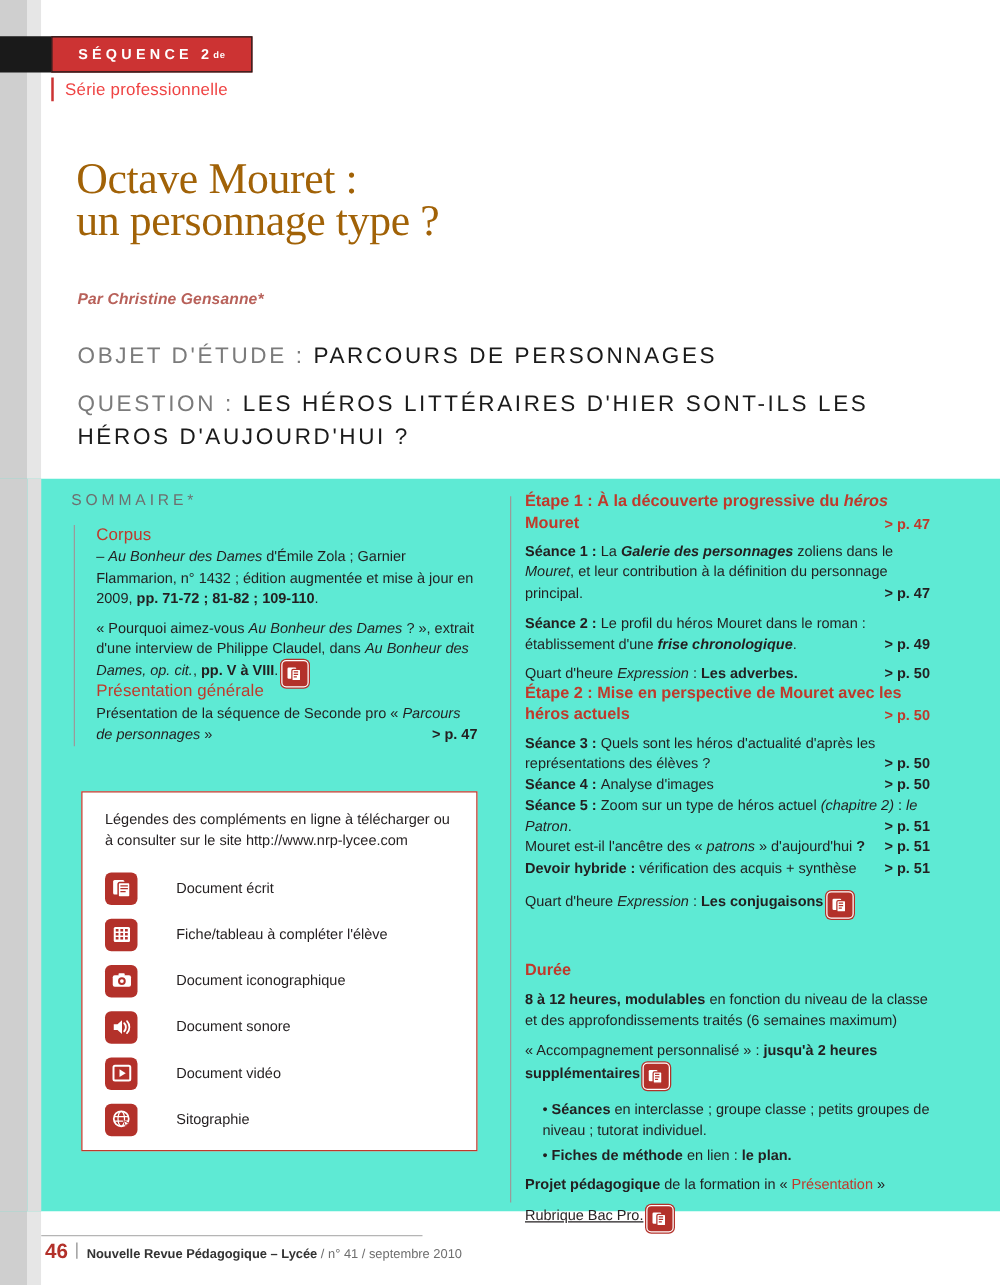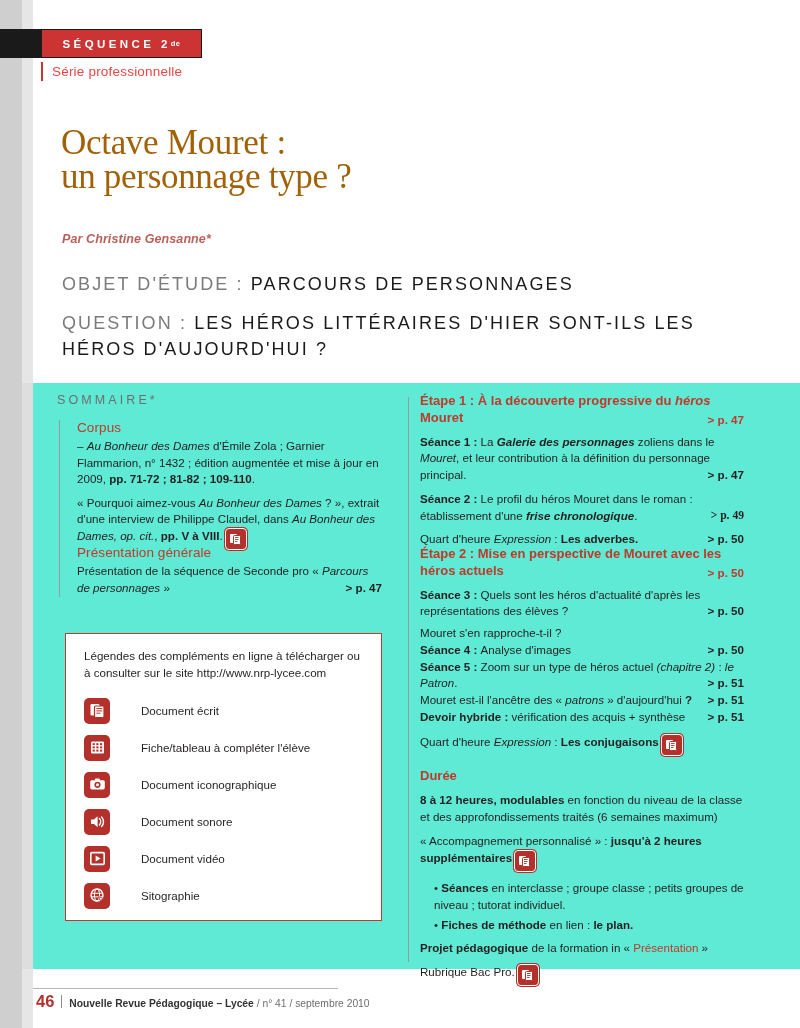--- a/index.html
+++ b/index.html
@@ -299,41 +299,38 @@
       <span class="ref" style="bottom:0;">&gt; p. 47</span>
     </div>
     <div class="gap"></div>
     <div class="rtxt rline">
       <b>Séance 1 : </b><span>La </span><i><b>Galerie des personnages</b></i><span> zoliens dans le </span><i>Mouret</i><span>, et leur contribution à la définition du personnage principal.</span>
       <span class="ref" style="bottom:0;">&gt; p. 47</span>
     </div>
     <div class="gap"></div>
     <div class="rtxt rline">
       <b>Séance 2 : </b><span>Le profil du héros Mouret dans le roman : établissement d'une </span><i><b>frise chronologique</b></i><span>.</span>
-      <span class="ref" style="bottom:0;font-family:Liberation Serif, serif;">&gt; p. 49</span>
+      <span class="ref" style="bottom:0;">&gt; p. 49</span>
     </div>
     <div class="gap"></div>
     <div class="rtxt rline">
       <span>Quart d'heure </span><i>Expression</i><span> : </span><b>Les adverbes.</b>
       <span class="ref" style="bottom:0;">&gt; p. 50</span>
     </div>
   </div>
 
   <div class="rcol" id="etape2">
     <div class="etape-head rline">
       <span>Étape 2 : Mise en perspective de Mouret avec les héros actuels</span>
       <span class="ref" style="bottom:0;">&gt; p. 50</span>
     </div>
     <div class="gap"></div>
     <div class="rtxt rline">
       <b>Séance 3 : </b><span>Quels sont les héros d'actualité d'après les représentations des élèves ?</span>
       <span class="ref" style="bottom:0;">&gt; p. 50</span>
-    </div>
-    <div class="rtxt" style="margin-top:5px;">
-      <span>Mouret s'en rapproche-t-il ?</span>
     </div>
     <div class="rtxt rline">
       <b>Séance 4 : </b><span>Analyse d'images</span>
       <span class="ref" style="bottom:0;">&gt; p. 50</span>
     </div>
     <div class="rtxt rline">
       <b>Séance 5 : </b><span>Zoom sur un type de héros actuel </span><i>(chapitre 2)</i><span> : </span><i>le Patron</i><span>.</span>
       <span class="ref" style="bottom:0;">&gt; p. 51</span>
     </div>
     <div class="rtxt rline">
@@ -372,21 +369,21 @@
     </div>
     <div class="rtxt" style="margin-top:8px; padding-left:14px;">
       <span>•</span> <b>Séances</b><span> en interclasse ; groupe classe ; petits groupes de niveau ; tutorat individuel.</span>
     </div>
     <div class="rtxt" style="margin-top:4px; padding-left:14px;">
       <span>•</span> <b>Fiches de méthode</b><span> en lien : </span><b>le plan.</b>
     </div>
     <div class="rtxt" style="margin-top:6px;">
       <b>Projet pédagogique</b><span> de la formation in « </span><span style="color:#c0392b;">Présentation</span><span> »</span>
     </div>
-    <div class="rtxt" style="margin-top:7px;">
+    <div class="rtxt" style="margin-top:7px;text-decoration:underline;">
       <span>Rubrique Bac Pro.</span><span class="ico-inline">
           <svg width="14" height="14" viewBox="0 0 14 14">
             <rect x="1" y="2" width="7" height="9" rx="1" fill="#fff"></rect>
             <rect x="4.5" y="3.5" width="7" height="9" rx="1" fill="#fff" stroke="#b3312a" stroke-width="1"></rect>
             <path d="M6 5.5h3.5M6 7.5h3.5M6 9.5h2.5" stroke="#b3312a" stroke-width="0.9"></path>
           </svg>
         </span>
     </div>
   </div>
 </div>

